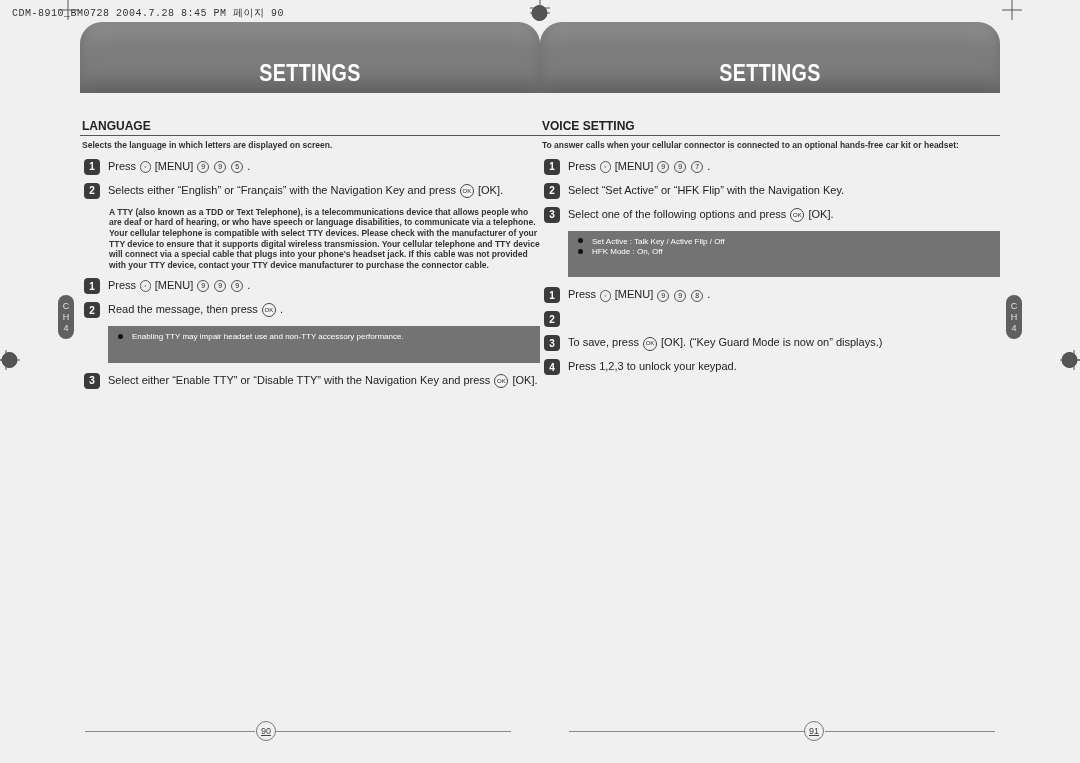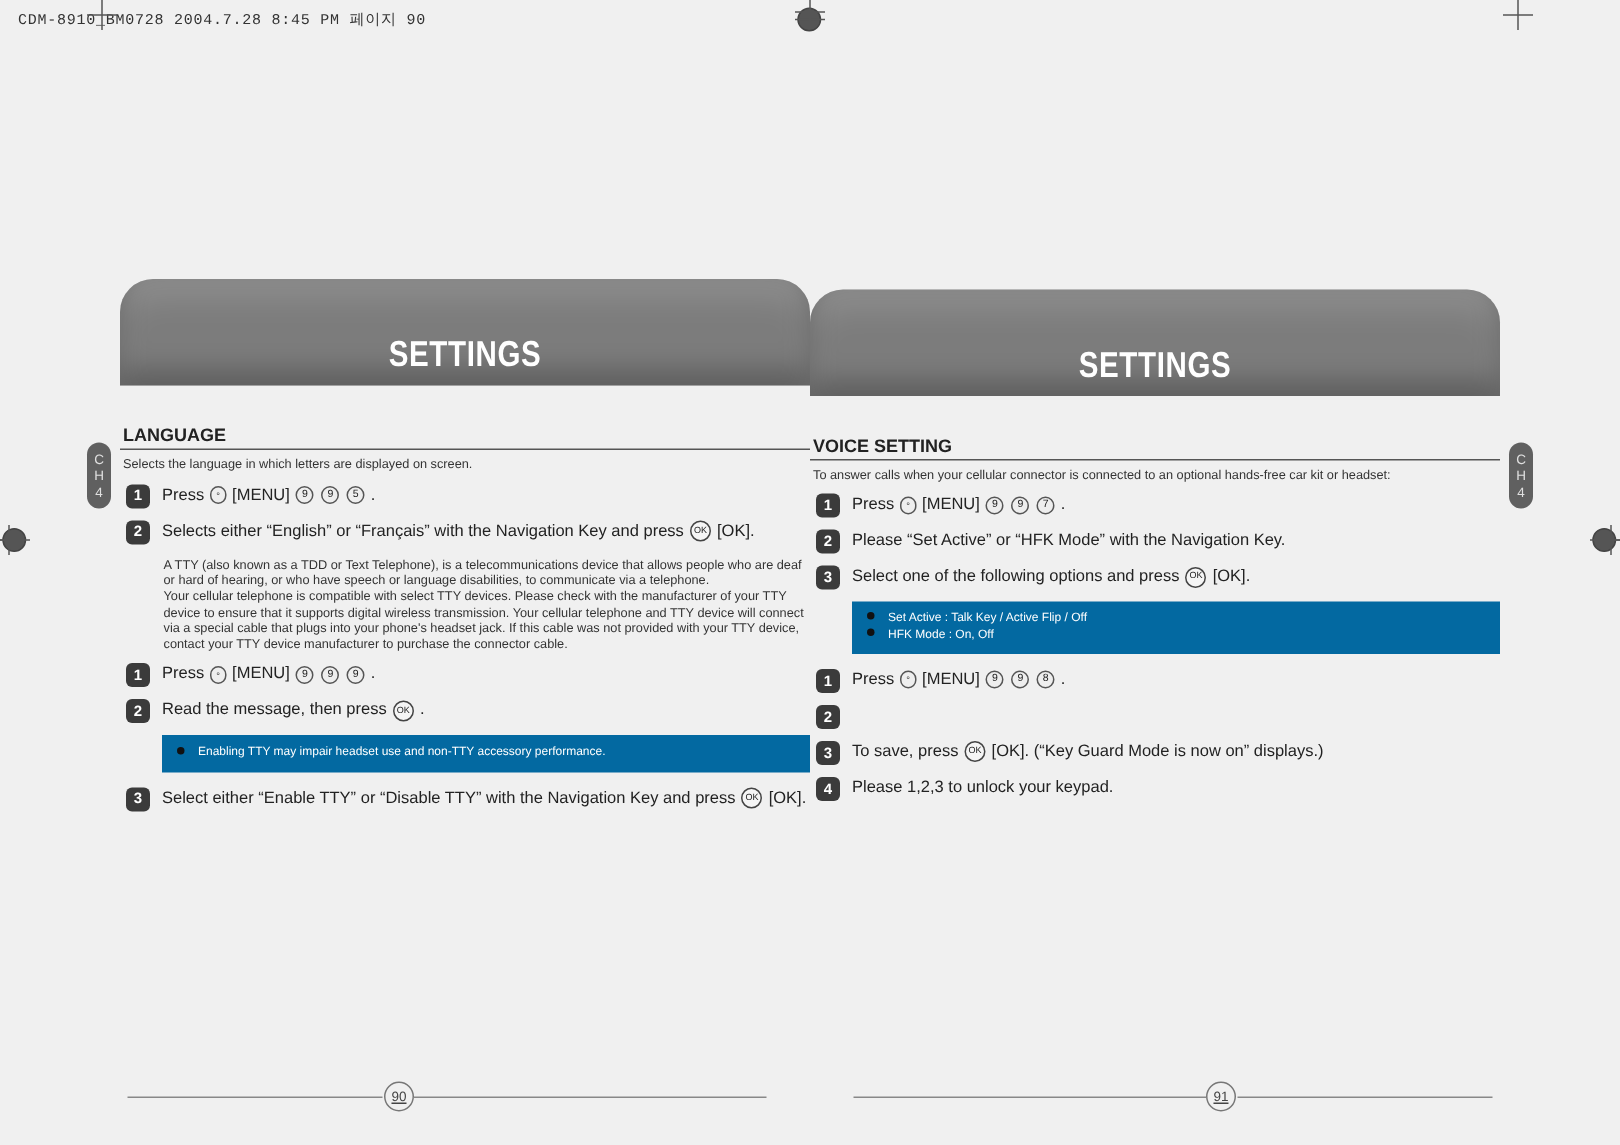--- a/index.html
+++ b/index.html
@@ -43,21 +43,20 @@
     left:2px; top:2px;
   }
 
   .spread {
     position: absolute;
     top: 22px;
     left: 80px;
     right: 80px;
     bottom: 50px;
     display: flex;
-    align-items: center;
   }
   .page {
     flex: 1;
     position: relative;
     background: #fff0;
   }
   .banner {
     height: 65px;
     background: #7c7c7c;
     border-top-left-radius: 22px;
@@ -83,20 +82,21 @@
     font-weight: bold;
     border-bottom: 1px solid #555;
     padding: 2px 0 2px 2px;
     margin: 24px 0 4px 0;
   }
   .small-desc {
     font-size: 8.5px;
     line-height: 1.25;
     color: #333;
     margin: 2px 0 8px 2px;
+    font-weight: bold;
   }
   .step {
     display: flex;
     align-items: flex-start;
     gap: 8px;
     margin: 6px 0 8px 4px;
   }
   .step .num {
     min-width: 16px;
     height: 16px;
@@ -132,25 +132,25 @@
     border:1px solid #444;
     border-radius:50%;
     font-size:6px;
     align-items:center;
     justify-content:center;
     vertical-align:middle;
     margin:0 1px;
     background:#f5f5f5;
   }
   .info-box {
-    background: #0369a1;
+    background: #737373;
     color: #fff;
     font-size: 8px;
     line-height: 1.3;
-    padding: 6px 24px 8px 24px;
+    padding: 6px 24px 20px 24px;
     margin: 4px 0 10px 28px;
     position: relative;
   }
   .info-box .dot {
     position: absolute;
     left: 10px;
     width: 5px; height: 5px;
     background: #111;
     border-radius: 50%;
   }
@@ -304,21 +304,21 @@
         <span> [MENU] </span>
         <span class="key-pill">9</span>
         <span class="key-pill">9</span>
         <span class="key-pill">7</span>
         <span> .</span>
       </div>
     </div>
 
     <div class="step">
       <div class="num">2</div>
-      <div class="txt">Please “Set Active” or “HFK Mode” with the Navigation Key.</div>
+      <div class="txt">Select “Set Active” or “HFK Flip” with the Navigation Key.</div>
     </div>
 
     <div class="step">
       <div class="num">3</div>
       <div class="txt">
         <span>Select one of the following options and press </span>
         <span class="ok-circle">OK</span>
         <span> [OK].</span>
       </div>
     </div>
@@ -352,21 +352,21 @@
       <div class="num">3</div>
       <div class="txt">
         <span>To save, press </span>
         <span class="ok-circle">OK</span>
         <span> [OK]. (“Key Guard Mode is now on” displays.)</span>
       </div>
     </div>
 
     <div class="step">
       <div class="num">4</div>
-      <div class="txt">Please 1,2,3 to unlock your keypad.</div>
+      <div class="txt">Press 1,2,3 to unlock your keypad.</div>
     </div>
   </div>
 
 </div>
 
 <div class="pagenum-line" style="left:85px;width:170px;"></div>
 <div class="pagenum left">90</div>
 <div class="pagenum-line" style="left:276px;width:235px;"></div>
 
 <div class="pagenum-line" style="right:85px;width:170px;"></div>

